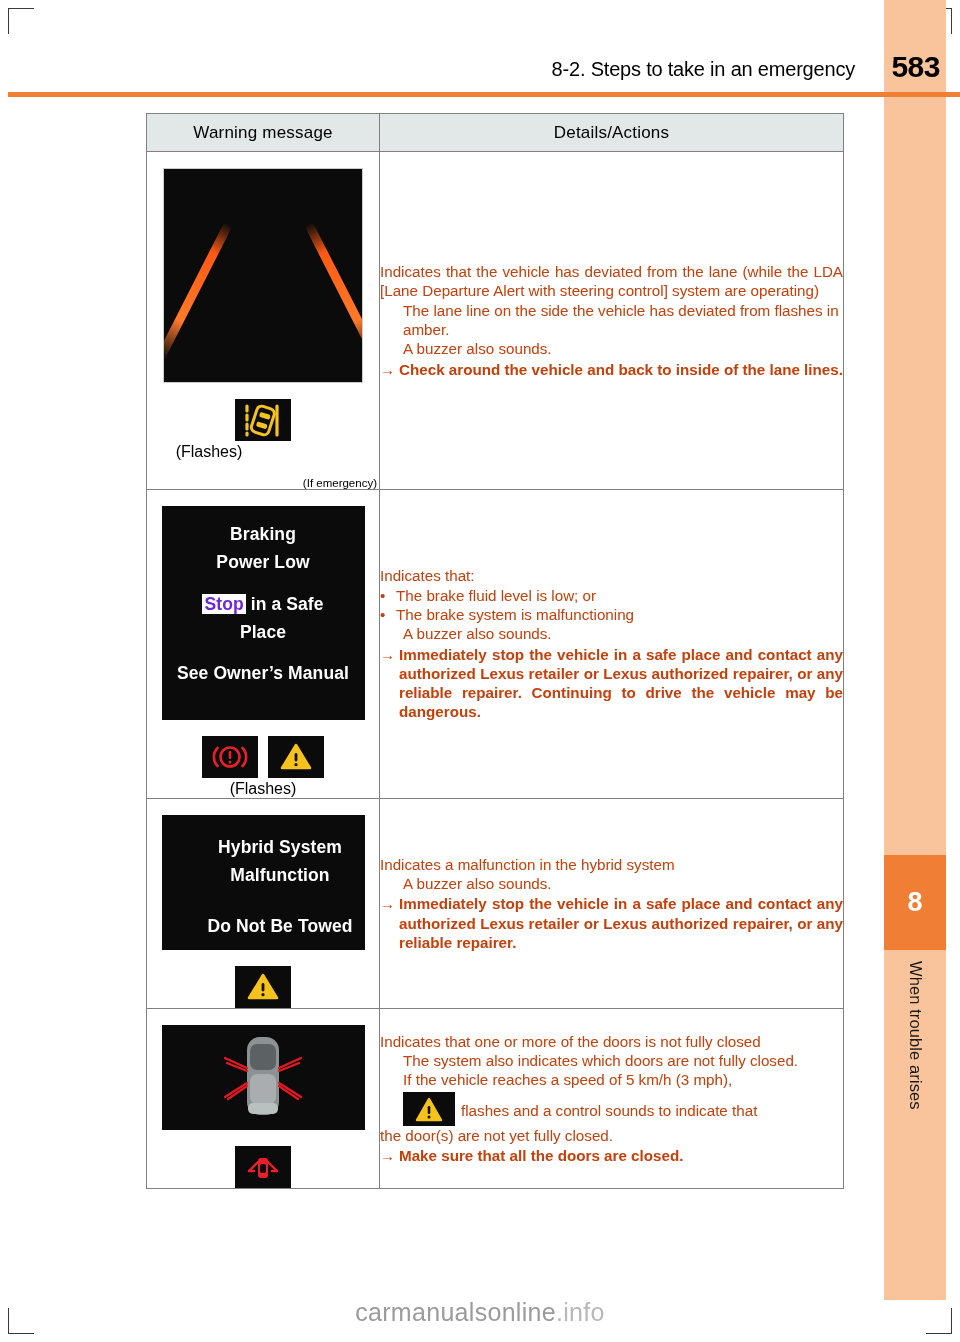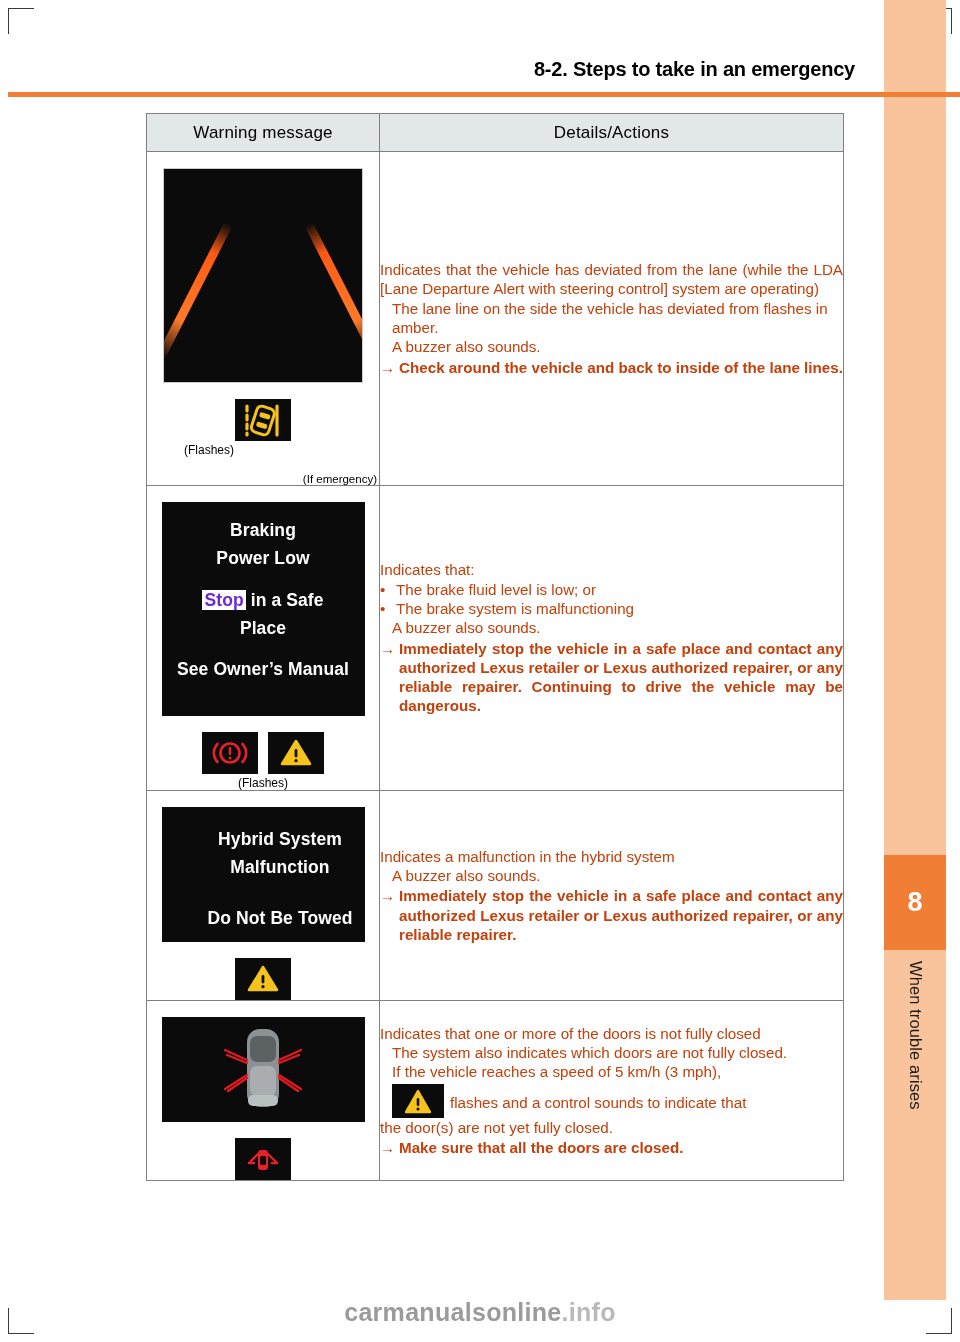--- a/index.html
+++ b/index.html
@@ -74,21 +74,21 @@
   }
 
   
   .header-title {
     position: absolute;
     left: 0;
     top: 58px;
     width: 855px;
     text-align: right;
     font-size: 20px;
-    font-weight: bold;
+    font-weight: normal;
     color: #000;
     letter-spacing: -0.2px;
   }
   .header-pageno {
     position: absolute;
     right: 0;
     top: 50px;
     width: 884px;
     text-align: right;
     padding-right: 20px;
@@ -137,36 +137,36 @@
     text-align: center;
   }
   .cell-right {
     padding: 8px 10px 9px 11px;
     font-size: 15.2px;
     line-height: 1.27;
     color: #c2410c;
   }
 
   .flashes {
-    font-size: 12px;
+    font-size: 16px;
     color: #000;
     margin-top: 2px;
     text-align: center;
   }
   .ifequipped {
     font-size: 11.5px;
     color: #000;
     margin-top: 16px;
     text-align: right;
     padding-right: 2px;
   }
 
   
   .j { text-align: justify; text-align-last: left; }
-  .ind1 { margin-left: 12px; }
+  .ind1 { margin-left: 23px; }
   .arrowline {
     display: flex;
     font-weight: bold;
     margin-top: 1px;
   }
   .arrowline .ar { flex: 0 0 auto; padding-right: 4px; font-weight: normal; font-size: 15px; }
   .arrowline .tx { flex: 1 1 auto; text-align: justify; text-align-last: left; }
   .bullet { display: flex; }
   .bullet .bd { flex: 0 0 16px; }
   .bullet .bt { flex: 1 1 auto; }
@@ -236,41 +236,41 @@
   
   .watermark {
     position: absolute;
     left: 0;
     top: 1298px;
     width: 960px;
     text-align: center;
     font-size: 25px;
     color: #9b9b9b;
     letter-spacing: 0.3px;
-    font-weight: bold;
   }
   .watermark .dim { color: #b9b9b9; }
 </style>
 </head>
 <body>
 
 <div class="page">
 
   <div class="crop tl"></div>
   <div class="crop tr"></div>
   <div class="crop bl"></div>
   <div class="crop br"></div>
 
   <div class="side-band"></div>
   <div class="side-chapter-block">8</div>
   <div class="side-chapter-title">
     <span>When trouble arises</span>
   </div>
 
   <div class="header-title">8-2. Steps to take in an emergency</div>
+  <div class="header-pageno">583</div>
   <div class="header-rule"></div>
 
   <table class="tbl">
     <colgroup>
         <col class="col-a">
         <col class="col-b">
       </colgroup>
     <thead>
       <tr>
         <th>Warning message</th>

